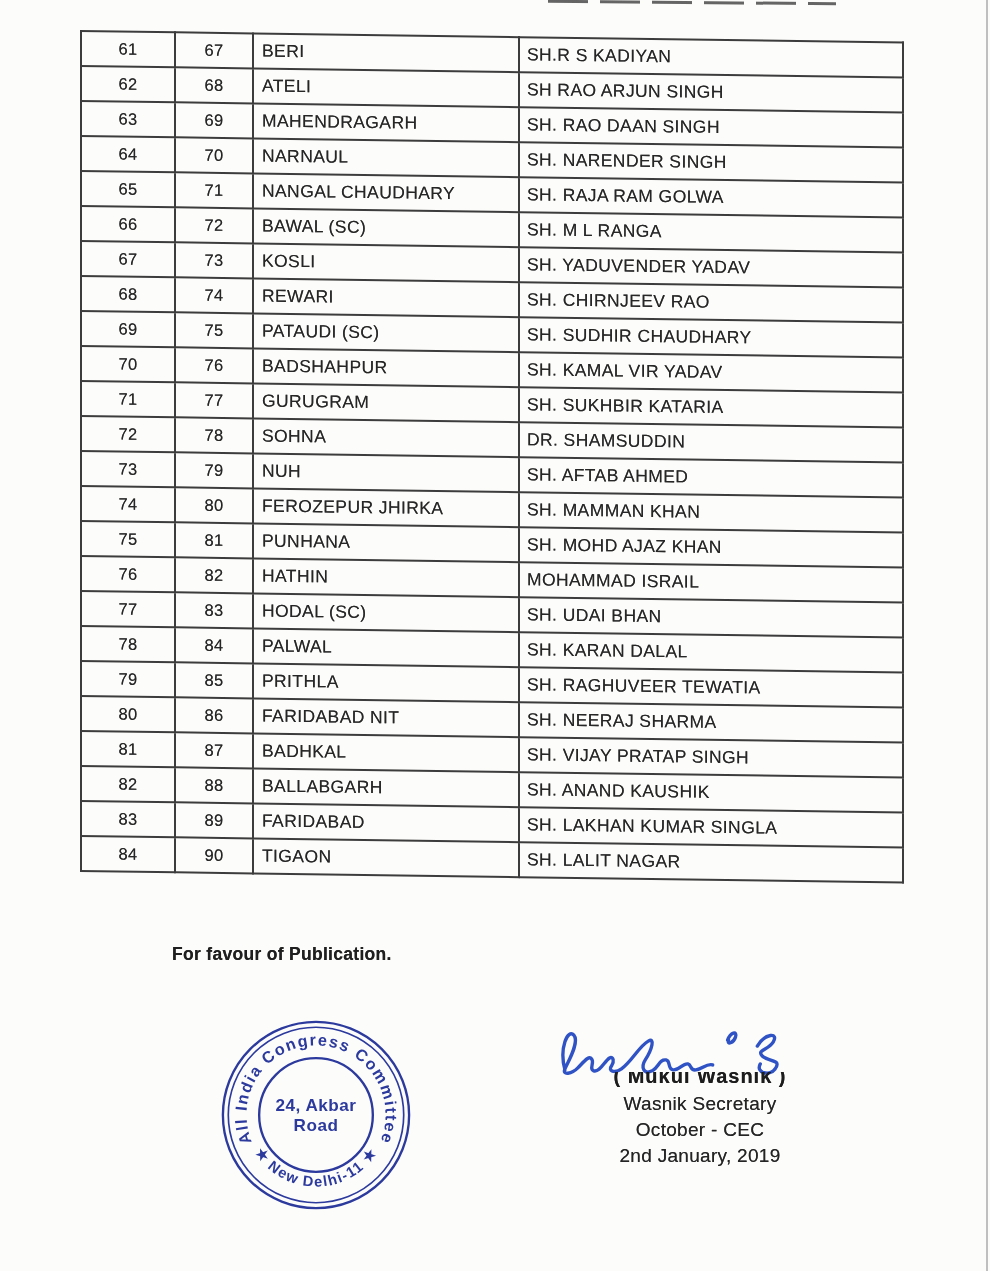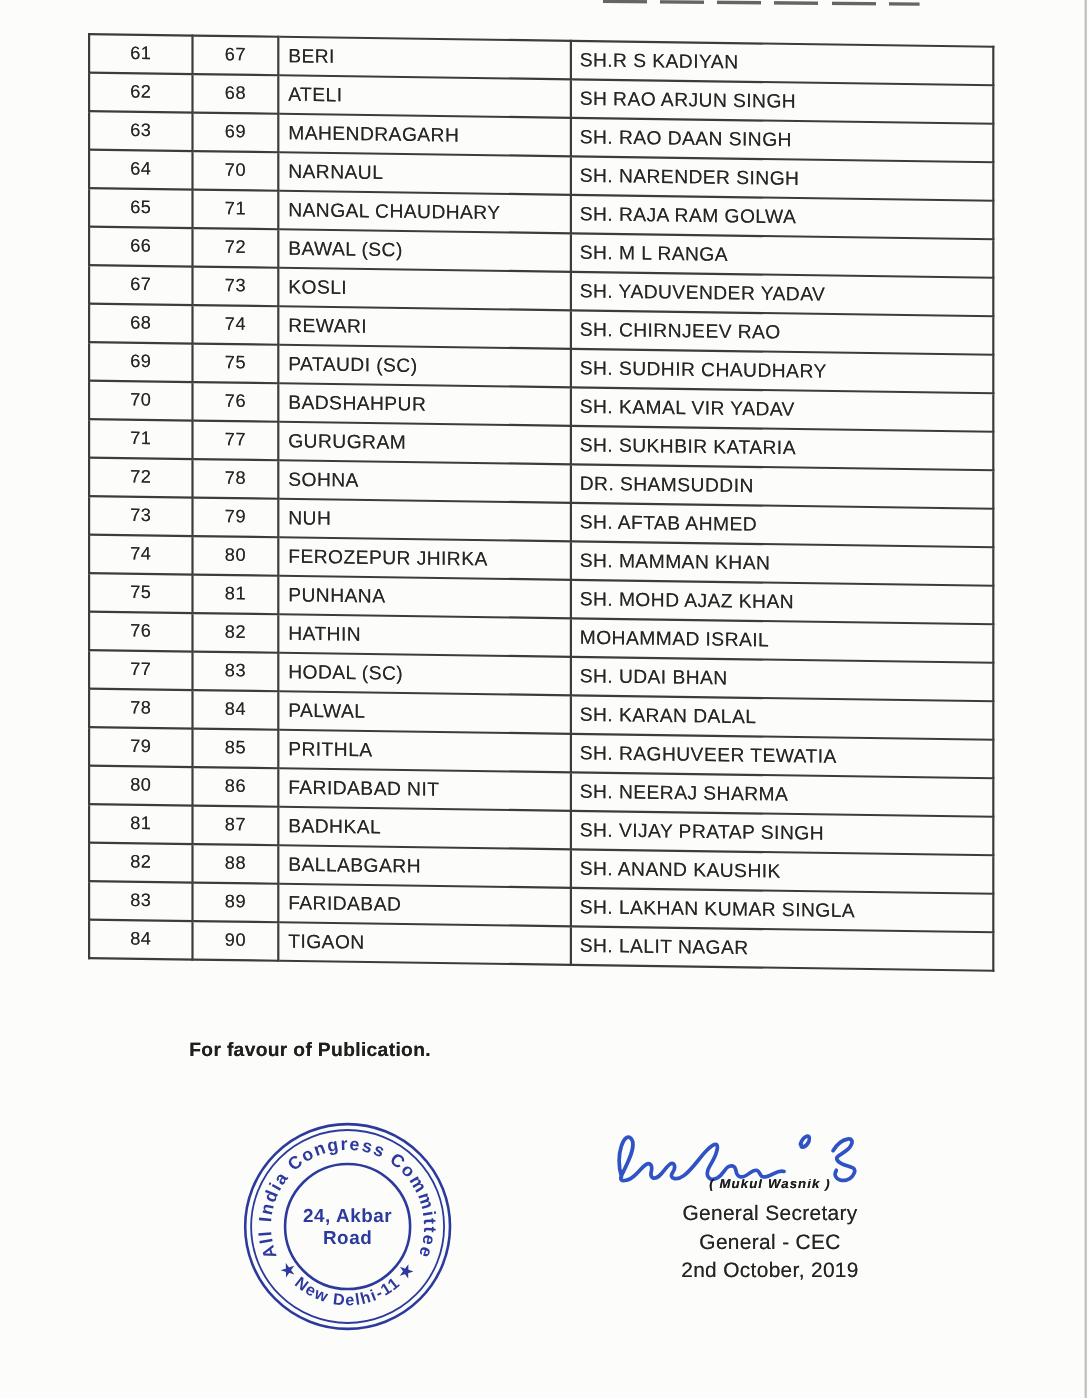--- a/index.html
+++ b/index.html
@@ -82,24 +82,23 @@
     stroke-width:3.4;stroke-linecap:round;stroke-linejoin:round;
   }
 
   
   .sig-name-clip{
     position:absolute;left:580px;top:1072px;width:240px;height:17px;
     overflow:hidden;text-align:center;
   }
   .sig-name-clip span{
     display:block;margin-top:-8px;
-    font-size:12px;font-weight:bold;letter-spacing:1px;
+    font-size:20px;font-weight:bold;letter-spacing:1px;
     color:#1c1c1c;line-height:24px;
     text-shadow:0 0 .5px rgba(20,20,20,.8);
-    font-style:italic;
   }
   .sig-info{
     position:absolute;left:580px;top:1091px;width:240px;
     text-align:center;font-size:19px;line-height:26px;
     color:#242424;letter-spacing:.3px;
     text-shadow:0 0 .5px rgba(30,30,30,.7);
   }
 </style>
 </head>
 <body>
@@ -313,18 +312,18 @@
   <svg class="signature" viewBox="0 0 240 72">
     <path d="M9,52 C3,30 12,10 18,17 C24,24 12,44 9,51 C6,58 16,56 22,50 C28,44 33,37 36,41 C39,45 33,51 38,53 C44,55 49,43 54,40 C58,38 59,44 56,48 C52,53 59,56 66,51 C76,44 84,28 93,23 C100,19 97,31 90,42 C85,50 89,57 97,53 C104,49 104,41 111,42 C116,43 112,51 118,52 C124,53 128,45 133,46 C137,47 135,53 141,52 C148,51 152,45 158,47"></path>
     <path d="M173,22 C176,14 183,12 181,19 C179,25 172,27 174,22"></path>
     <path d="M203,28 C211,15 225,14 219,24 C214,32 202,32 208,38 C214,44 228,41 221,51 C215,59 201,55 206,46"></path>
   </svg>
 
   <div class="sig-name-clip">
     <span>( Mukul Wasnik )</span>
   </div>
   <div class="sig-info">
-    <div>General Secretary</div>
-    <div>General - CEC</div>
-    <div>2nd October, 2019</div>
+    <div>Wasnik Secretary</div>
+    <div>October - CEC</div>
+    <div>2nd January, 2019</div>
   </div>
 
 </div>
 
 </body></html>

